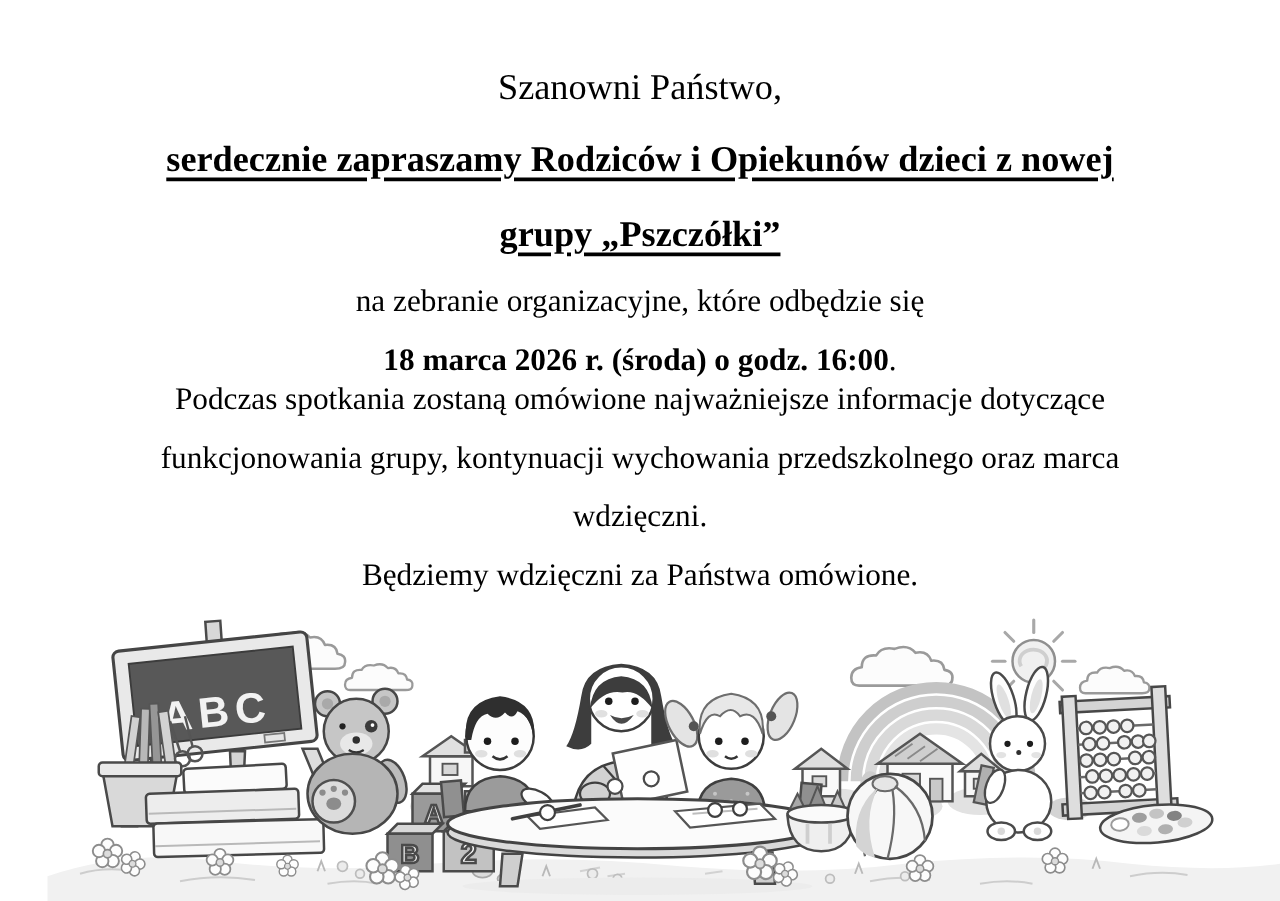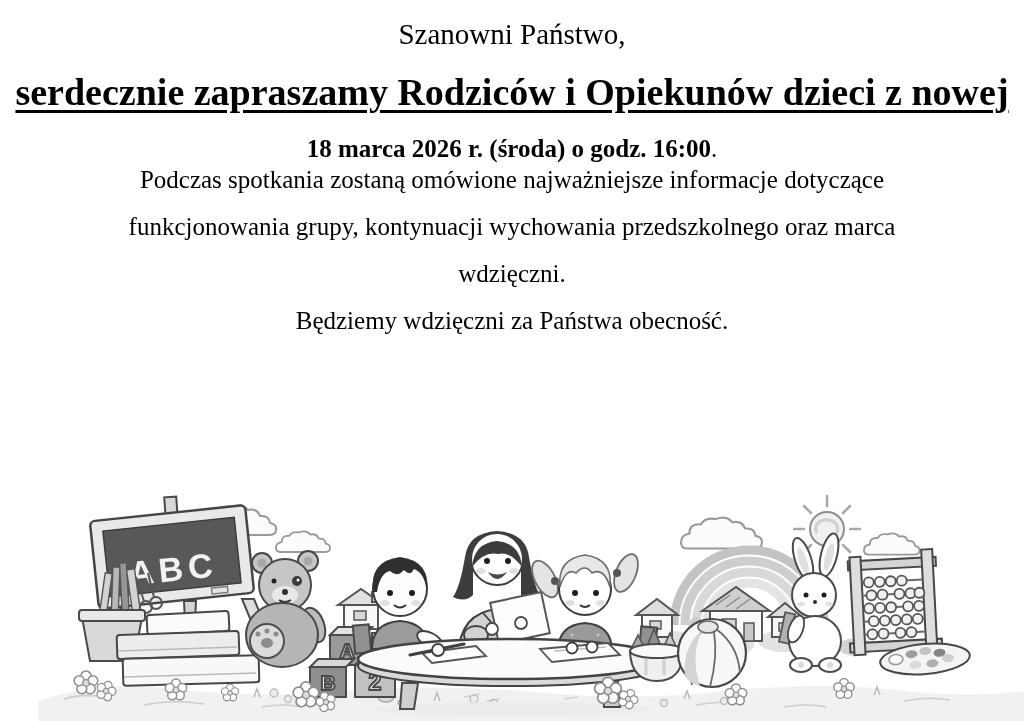--- a/index.html
+++ b/index.html
@@ -1,47 +1,49 @@
 <!DOCTYPE html>
 <html><head>
 <meta charset="utf-8">
 <style>
   * { margin:0; padding:0; box-sizing:border-box; }
   html,body { background:#ffffff; }
   body {
     width:1024px; height:721px; position:relative; overflow:hidden;
     font-family:"Liberation Serif", serif; color:#000;
   }
-  .letter { width:100%; padding-top:16px; text-align:center; }
+  .letter { width:100%; padding-top:52px; text-align:center; }
   .letter p { white-space:nowrap; }
   .greeting   { font-size:29px; line-height:36px; margin-bottom:21px; }
-  .headline   { font-size:38px; line-height:38px; font-weight:700;
+  .headline   { font-size:29px; line-height:38px; font-weight:700;
                 text-decoration:underline; text-decoration-thickness:3px;
                 text-underline-offset:5px; }
   .headline.l1{ margin-bottom:22px; }
   .headline.l2{ margin-bottom:19px; }
   .bodyline   { font-size:25px; line-height:31px; margin-bottom:16px; }
   .dateline   { font-size:25px; line-height:31px; margin-bottom:0; }
   .dateline .b{ font-weight:700; }
   .illustration {
     position:absolute; left:24px; top:493px; width:1000px; height:228px;
   }
   svg text { font-family:"Liberation Sans", sans-serif; }
 </style>
 </head>
 <body>
 
 <main class="letter">
   <p class="greeting">Szanowni Państwo,</p>
   <p class="headline l1">serdecznie zapraszamy Rodziców i Opiekunów dzieci z nowej</p>
+  <p class="headline l2">grupy „Pszczółki”</p>
+  <p class="bodyline">na zebranie organizacyjne, które odbędzie się</p>
   <p class="dateline"><span class="b">18 marca 2026 r. (środa) o godz. 16:00</span><span>.</span></p>
   <p class="bodyline">Podczas spotkania zostaną omówione najważniejsze informacje dotyczące</p>
   <p class="bodyline">funkcjonowania grupy, kontynuacji wychowania przedszkolnego oraz marca</p>
   <p class="bodyline">wdzięczni.</p>
-  <p class="bodyline">Będziemy wdzięczni za Państwa obecność.</p>
+  <p class="bodyline">Będziemy wdzięczni za Państwa omówione.</p>
 </main>
 
 <svg class="illustration" viewBox="0 0 1000 228" xmlns="http://www.w3.org/2000/svg">
   <defs>
     <path id="cloud" d="M6,30 Q0,30 0,24 Q0,17 8,16 Q8,6 19,7 Q23,0 33,2 Q43,-2 49,5 Q58,3 61,11 Q70,10 71,18 Q78,19 77,25 Q77,30 69,30 Z"></path>
     <g id="flower">
       <circle cx="0" cy="-6.5" r="4.5" fill="#fdfdfd" stroke="#8d8d8d" stroke-width="1.4"></circle>
       <circle cx="6.2" cy="-2" r="4.5" fill="#fdfdfd" stroke="#8d8d8d" stroke-width="1.4"></circle>
       <circle cx="3.8" cy="5.3" r="4.5" fill="#fdfdfd" stroke="#8d8d8d" stroke-width="1.4"></circle>
       <circle cx="-3.8" cy="5.3" r="4.5" fill="#fdfdfd" stroke="#8d8d8d" stroke-width="1.4"></circle>

